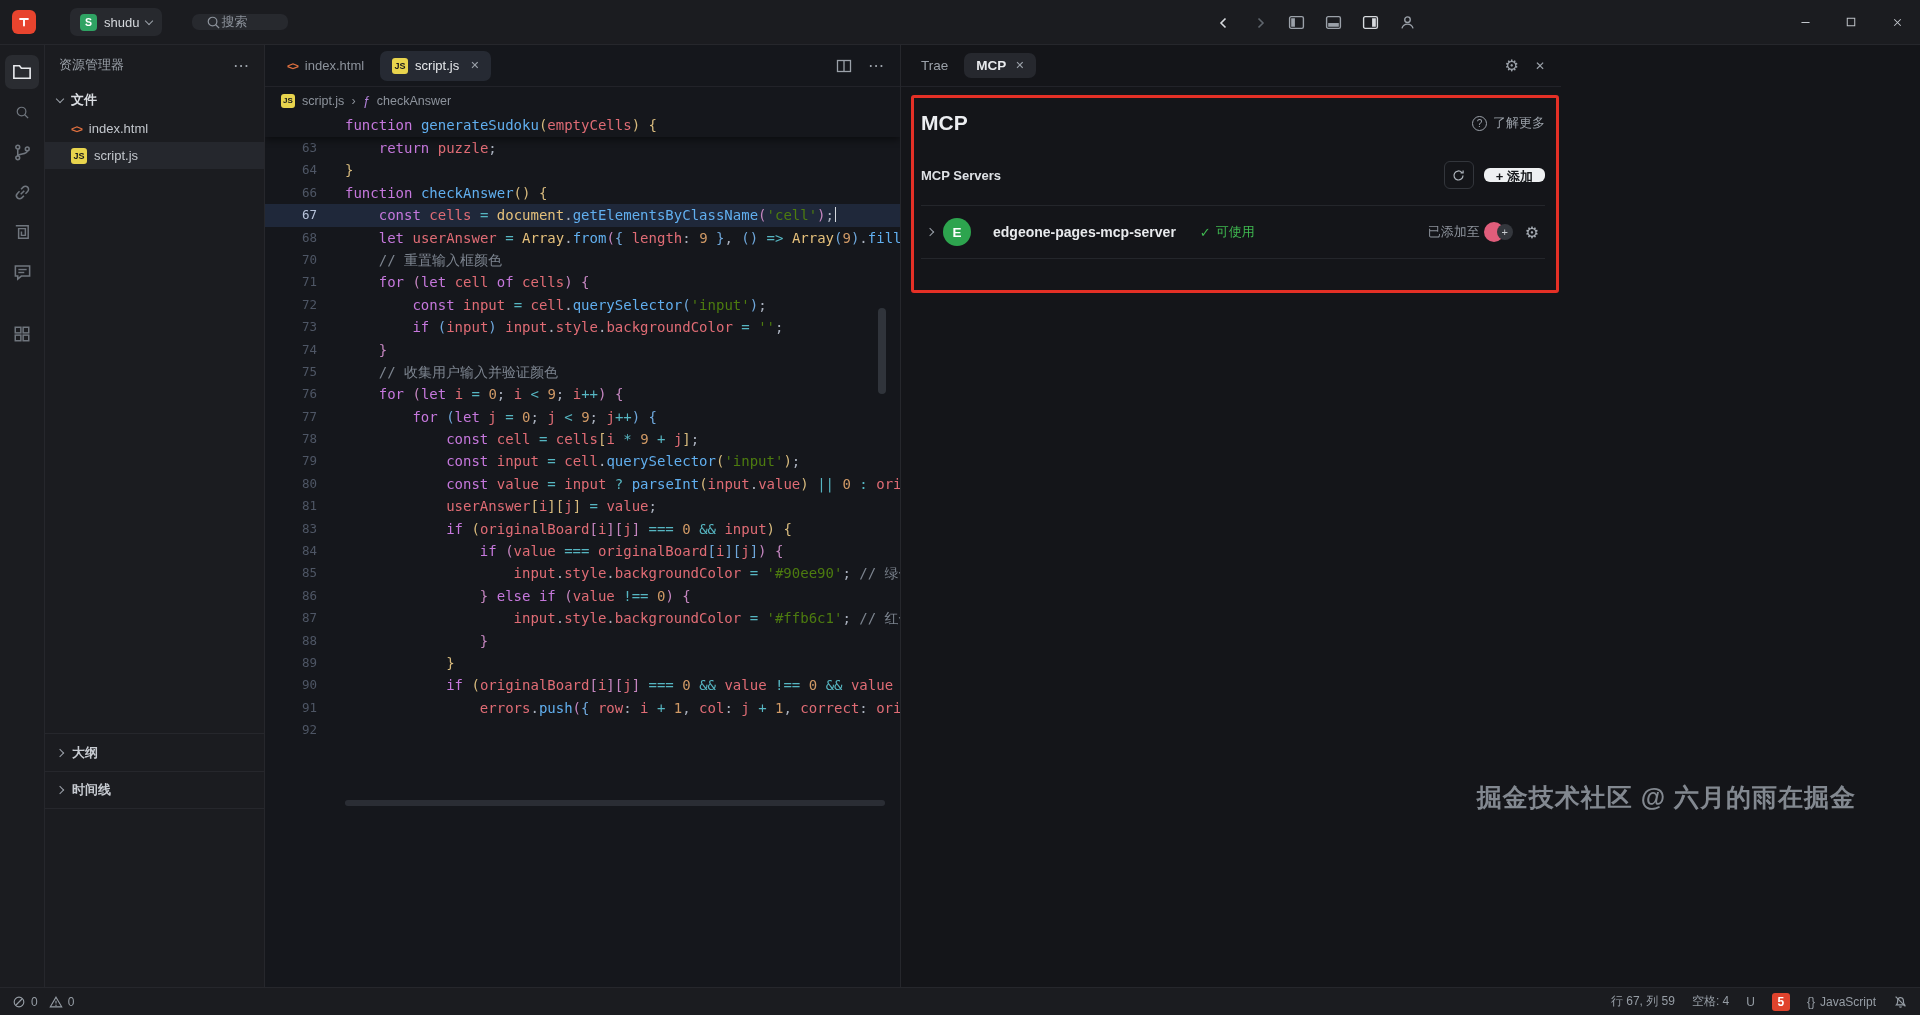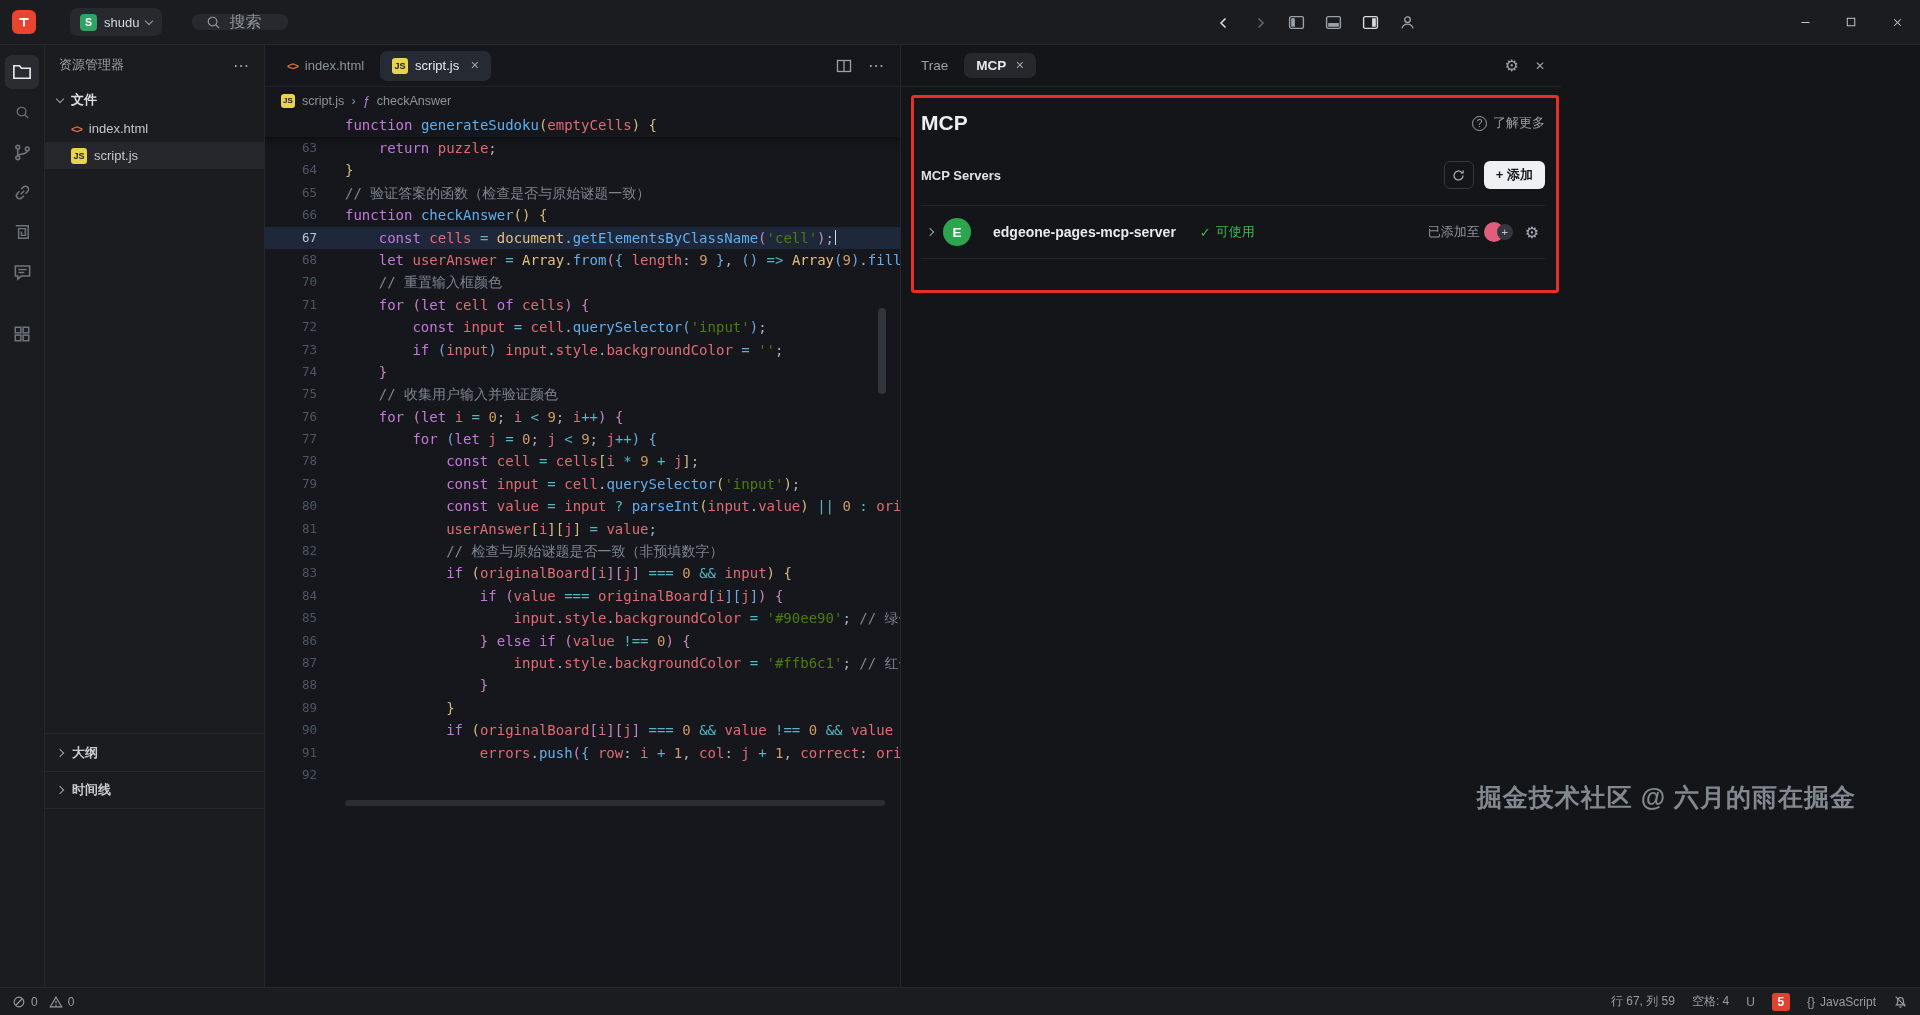--- a/index.html
+++ b/index.html
@@ -15,22 +15,22 @@
   .menus { display:flex; align-items:center; }
   .menu-item { color:#c9cdd3; font-size:13px; padding:0 6px; height:30px; line-height:30px;
     border-radius:5px; cursor:default; white-space:nowrap; }
   .proj-chip { display:flex; align-items:center; gap:7px; background:#27292e; border-radius:7px;
     height:28px; padding:0 10px; margin-left:20px; color:#d6d9dd; font-size:13px; }
   .proj-ico { width:17px; height:17px; border-radius:4px; background:#2fa363; color:#fff;
     font-size:10.5px; font-weight:700; display:flex; align-items:center; justify-content:center; }
   .chev { width:6px; height:6px; border-right:1.4px solid #9ba1a9; border-bottom:1.4px solid #9ba1a9; }
   .chev-down { transform:rotate(45deg); margin-top:-3px; }
   .chev-right { transform:rotate(-45deg); }
-  .search-chip { display:flex; align-items:center; gap:8px; background:#27292e; border-radius:7px;
-    height:16px; padding:0 14px; margin-left:30px; color:#8d939c; font-size:16px; min-width:96px; }
+  .search-chip { display:flex; align-items:center; background:#27292e; border-radius:7px;
+    height:16px; padding:0 14px; margin-left:30px; color:#8d939c; font-size:13px; min-width:96px; }
   .tb-right { position:absolute; left:1216px; top:0; height:45px; display:flex; align-items:center;
     gap:20px; color:#9ba1a9; }
   .tb-right .bright { color:#d7dade; }
   .tb-right .dim { color:#5f656d; }
   .win { position:absolute; right:0; top:0; height:45px; display:flex; }
   .win > div { width:46px; height:44px; display:flex; align-items:center; justify-content:center; color:#c2c6cc; }
 
   
   .main { position:absolute; top:45px; bottom:28px; left:0; right:0; display:flex; }
   .activitybar { width:45px; background:#1b1c20; border-right:1px solid #26272c; display:flex;
@@ -102,21 +102,21 @@
   .mcp-head { display:flex; align-items:center; margin:24px 16px 0 20px; }
   .mcp-head h1 { font-size:21px; font-weight:700; color:#eceef1; }
   .learn { margin-left:auto; display:flex; gap:6px; color:#9ba1a9; font-size:13px; align-items:center; }
   .qm { width:15px; height:15px; border-radius:50%; border:1.3px solid #9ba1a9; font-size:10px;
     display:flex; align-items:center; justify-content:center; }
   .servers-row { display:flex; align-items:center; margin:26px 16px 0 20px; }
   .servers-label { font-size:13px; font-weight:700; color:#dfe2e6; }
   .srv-actions { margin-left:auto; display:flex; gap:10px; align-items:center; }
   .refresh-btn { width:30px; height:28px; background:transparent; border:1px solid #33363c;
     border-radius:6px; color:#aeb4bb; display:flex; align-items:center; justify-content:center; }
-  .add-btn { height:28px; padding:0 12px; background:#eef0f2; border:none; border-radius:6px;
+  .add-btn { height:14px; padding:0 12px; background:#eef0f2; border:none; border-radius:6px;
     color:#17191c; font-size:13px; font-weight:600; }
   .server-row { margin:16px 16px 0 20px; padding:12px 6px; border-top:1px solid #24262b;
     border-bottom:1px solid #24262b; display:flex; align-items:center; gap:10px; }
   .srv-avatar { width:28px; height:28px; border-radius:50%; background:#2da44e; color:#fff;
     font-weight:700; font-size:13.5px; display:flex; align-items:center; justify-content:center; flex:none; }
   .srv-name { font-size:14px; font-weight:700; color:#e8eaed; margin-left:12px; }
   .srv-status { display:flex; gap:5px; margin-left:14px; color:#3fb950; font-size:13px; align-items:center; }
   .row-right { margin-left:auto; display:flex; align-items:center; gap:4px; }
   .added { color:#8d939c; font-size:13px; }
   .av1 { width:20px; height:20px; border-radius:50%; background:#e05d7b; }
@@ -329,24 +329,20 @@
           </div>
           <div class="code-row">
             <div class="gutter">63</div>
             <div class="code-text"><span class="tk-p">    </span><span class="tk-k">return</span><span class="tk-p"> </span><span class="tk-v">puzzle</span><span class="tk-p">;</span></div>
           </div>
           <div class="code-row">
             <div class="gutter">64</div>
             <div class="code-text"><span class="tk-bg">}</span></div>
           </div>
           <div class="code-row">
-            <div class="gutter">65</div>
-            <div class="code-text"><span class="tk-m">// 验证答案的函数（检查是否与原始谜题一致）</span></div>
-          </div>
-          <div class="code-row">
             <div class="gutter">66</div>
             <div class="code-text"><span class="tk-k">function</span><span class="tk-p"> </span><span class="tk-f">checkAnswer</span><span class="tk-bg">()</span><span class="tk-p"> </span><span class="tk-bg">{</span></div>
           </div>
           <div class="code-row cur">
             <div class="gutter">67</div>
             <div class="code-text"><span class="tk-p">    </span><span class="tk-k">const</span><span class="tk-p"> </span><span class="tk-v">cells</span><span class="tk-p"> </span><span class="tk-o">=</span><span class="tk-p"> </span><span class="tk-c">document</span><span class="tk-p">.</span><span class="tk-f">getElementsByClassName</span><span class="tk-bm">(</span><span class="tk-s">'cell'</span><span class="tk-bm">)</span><span class="tk-p">;</span><span class="caret"></span></div>
           </div>
           <div class="code-row">
             <div class="gutter">68</div>
             <div class="code-text"><span class="tk-p">    </span><span class="tk-k">let</span><span class="tk-p"> </span><span class="tk-v">userAnswer</span><span class="tk-p"> </span><span class="tk-o">=</span><span class="tk-p"> </span><span class="tk-c">Array</span><span class="tk-p">.</span><span class="tk-f">from</span><span class="tk-bm">(</span><span class="tk-bb">{</span><span class="tk-p"> </span><span class="tk-v">length</span><span class="tk-p">: </span><span class="tk-n">9</span><span class="tk-p"> </span><span class="tk-bb">}</span><span class="tk-p">, </span><span class="tk-bb">()</span><span class="tk-p"> </span><span class="tk-o">=&gt;</span><span class="tk-p"> </span><span class="tk-c">Array</span><span class="tk-bb">(</span><span class="tk-n">9</span><span class="tk-bb">)</span><span class="tk-p">.</span><span class="tk-f">fill</span></div>
@@ -391,24 +387,20 @@
             <div class="gutter">79</div>
             <div class="code-text"><span class="tk-p">            </span><span class="tk-k">const</span><span class="tk-p"> </span><span class="tk-v">input</span><span class="tk-p"> </span><span class="tk-o">=</span><span class="tk-p"> </span><span class="tk-v">cell</span><span class="tk-p">.</span><span class="tk-f">querySelector</span><span class="tk-bg">(</span><span class="tk-s">'input'</span><span class="tk-bg">)</span><span class="tk-p">;</span></div>
           </div>
           <div class="code-row">
             <div class="gutter">80</div>
             <div class="code-text"><span class="tk-p">            </span><span class="tk-k">const</span><span class="tk-p"> </span><span class="tk-v">value</span><span class="tk-p"> </span><span class="tk-o">=</span><span class="tk-p"> </span><span class="tk-v">input</span><span class="tk-p"> </span><span class="tk-o">?</span><span class="tk-p"> </span><span class="tk-f">parseInt</span><span class="tk-bg">(</span><span class="tk-v">input</span><span class="tk-p">.</span><span class="tk-v">value</span><span class="tk-bg">)</span><span class="tk-p"> </span><span class="tk-o">||</span><span class="tk-p"> </span><span class="tk-n">0</span><span class="tk-p"> </span><span class="tk-o">:</span><span class="tk-p"> </span><span class="tk-v">origi</span></div>
           </div>
           <div class="code-row">
             <div class="gutter">81</div>
             <div class="code-text"><span class="tk-p">            </span><span class="tk-v">userAnswer</span><span class="tk-bg">[</span><span class="tk-v">i</span><span class="tk-bg">][</span><span class="tk-v">j</span><span class="tk-bg">]</span><span class="tk-p"> </span><span class="tk-o">=</span><span class="tk-p"> </span><span class="tk-v">value</span><span class="tk-p">;</span></div>
-          </div>
-          <div class="code-row">
-            <div class="gutter">82</div>
-            <div class="code-text"><span class="tk-p">            </span><span class="tk-m">// 检查与原始谜题是否一致（非预填数字）</span></div>
           </div>
           <div class="code-row">
             <div class="gutter">83</div>
             <div class="code-text"><span class="tk-p">            </span><span class="tk-k">if</span><span class="tk-p"> </span><span class="tk-bg">(</span><span class="tk-v">originalBoard</span><span class="tk-bm">[</span><span class="tk-v">i</span><span class="tk-bm">][</span><span class="tk-v">j</span><span class="tk-bm">]</span><span class="tk-p"> </span><span class="tk-o">===</span><span class="tk-p"> </span><span class="tk-n">0</span><span class="tk-p"> </span><span class="tk-o">&amp;&amp;</span><span class="tk-p"> </span><span class="tk-v">input</span><span class="tk-bg">)</span><span class="tk-p"> </span><span class="tk-bg">{</span></div>
           </div>
           <div class="code-row">
             <div class="gutter">84</div>
             <div class="code-text"><span class="tk-p">                </span><span class="tk-k">if</span><span class="tk-p"> </span><span class="tk-bm">(</span><span class="tk-v">value</span><span class="tk-p"> </span><span class="tk-o">===</span><span class="tk-p"> </span><span class="tk-v">originalBoard</span><span class="tk-bb">[</span><span class="tk-v">i</span><span class="tk-bb">][</span><span class="tk-v">j</span><span class="tk-bb">]</span><span class="tk-bm">)</span><span class="tk-p"> </span><span class="tk-bm">{</span></div>
           </div>
           <div class="code-row">

